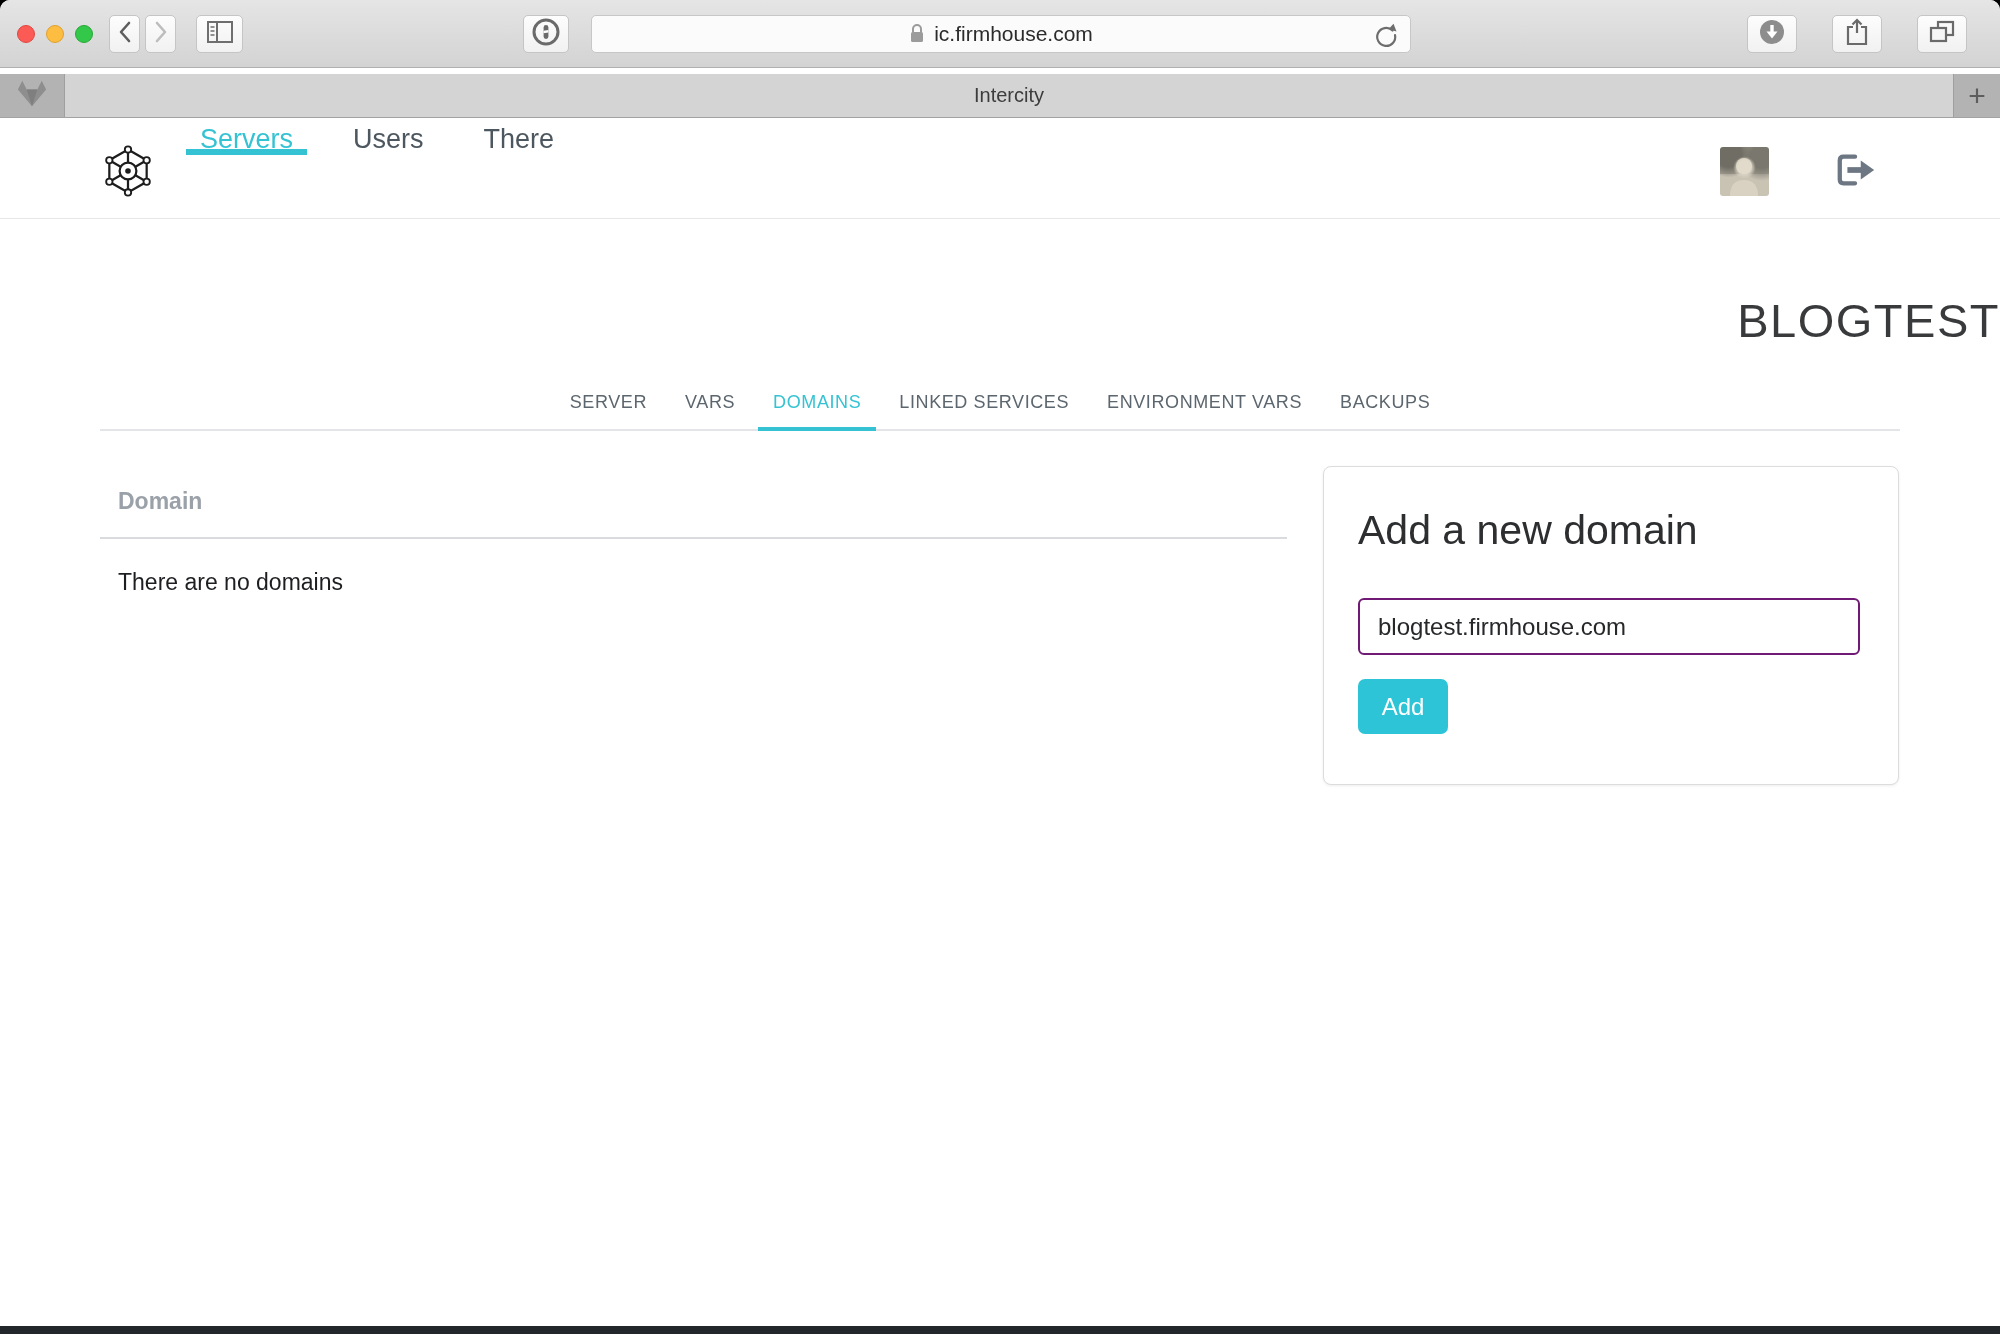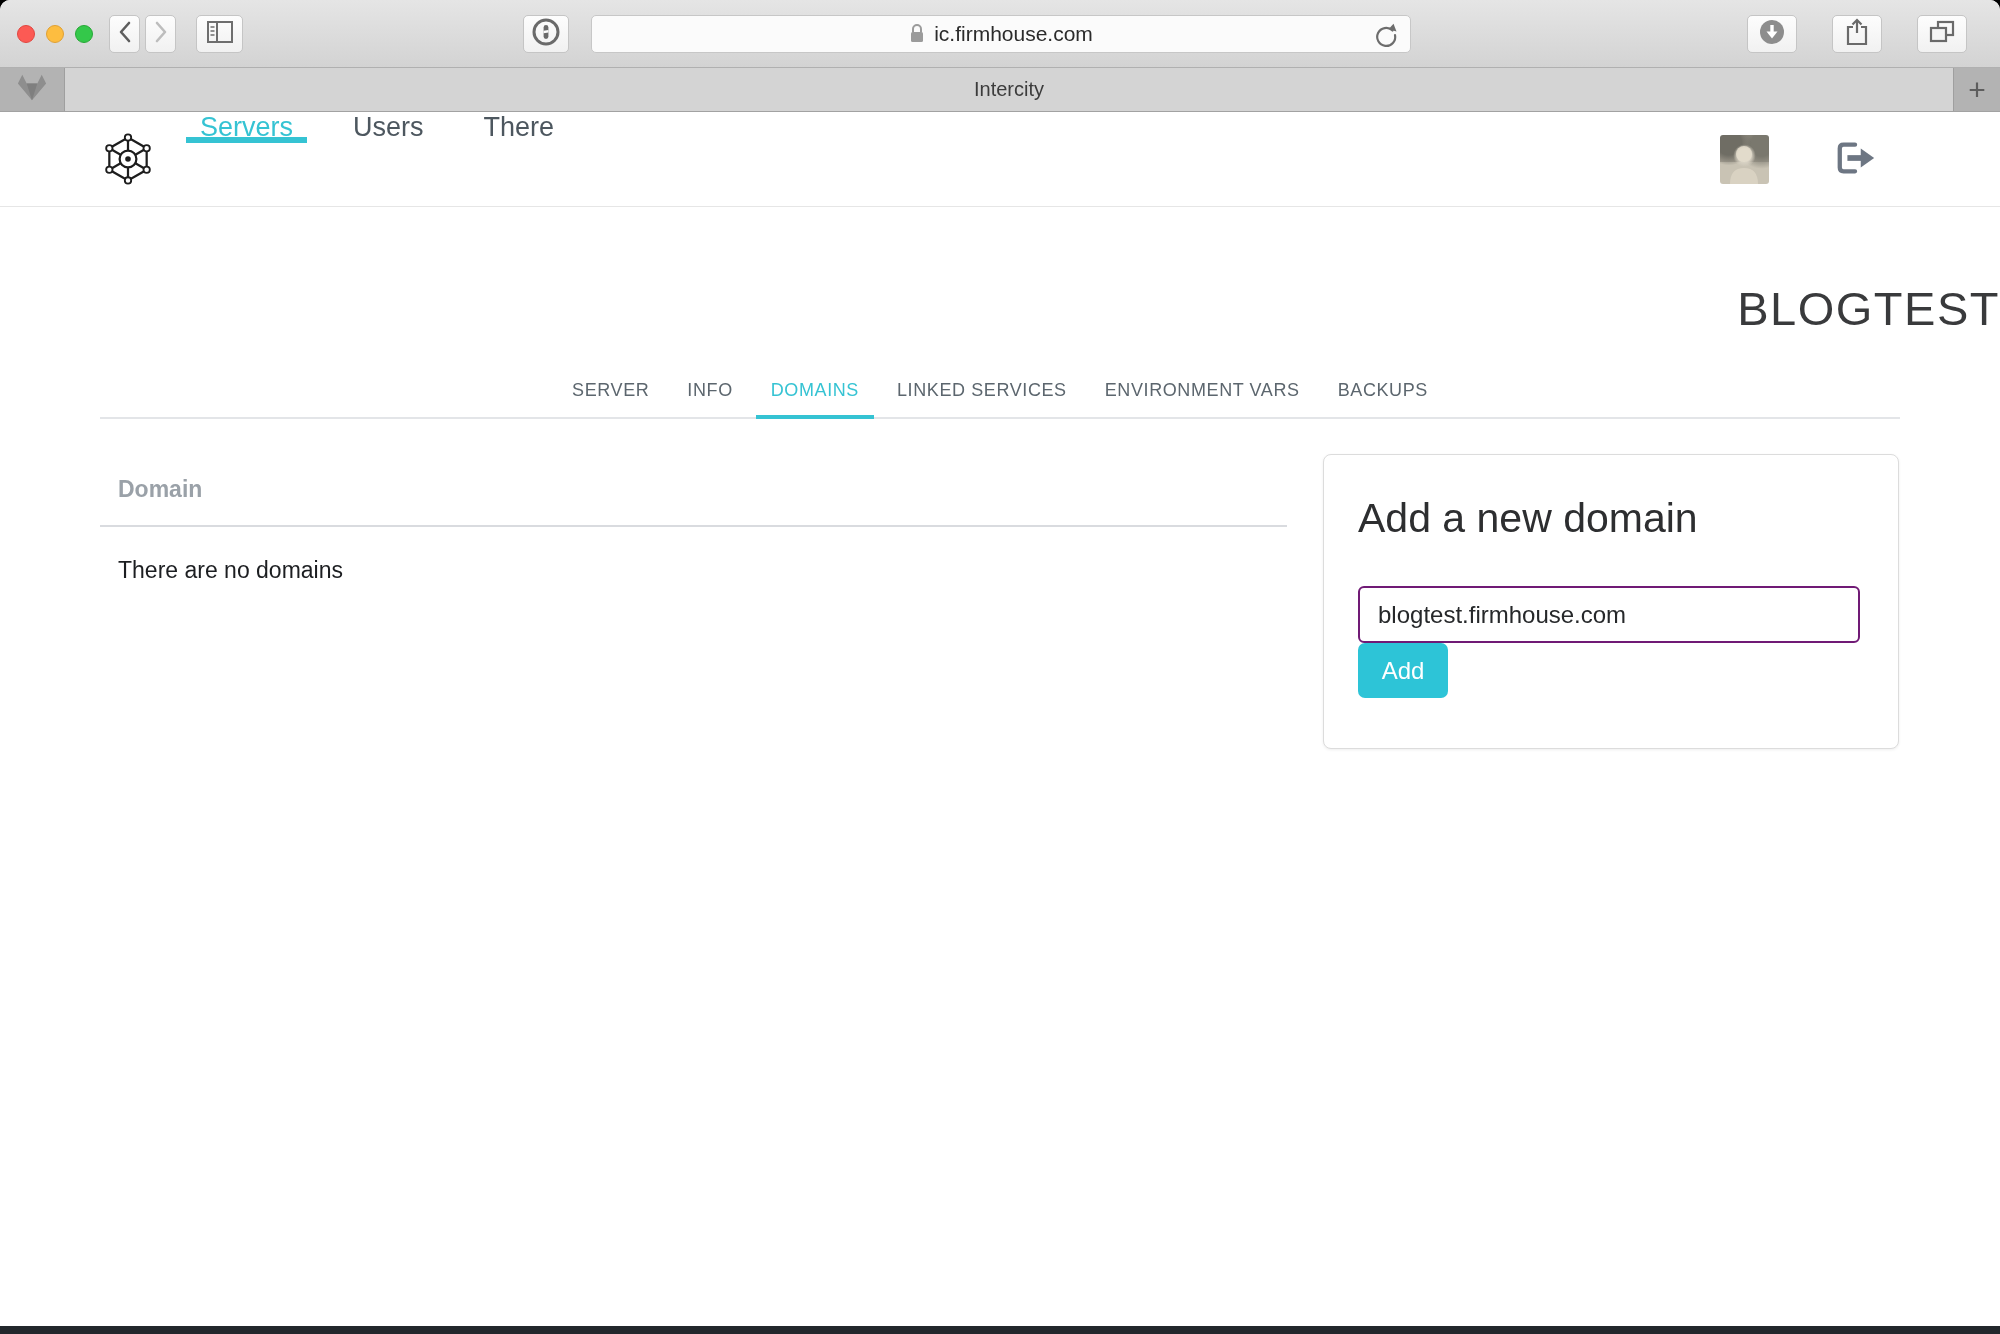--- a/index.html
+++ b/index.html
@@ -1,21 +1,21 @@
 <!DOCTYPE html>
 <html><head>
 <meta charset="utf-8">
 <style>
   * { margin:0; padding:0; box-sizing:border-box; }
   html,body { background:#000; }
   body { font-family:"Liberation Sans","DejaVu Sans",sans-serif; }
   .window {
     width:2000px; height:1334px; margin:0 auto; position:relative;
     border-radius:10px 10px 0 0; overflow:hidden; background:#fff;
-    display:flex; flex-direction:column;
+    display:flex; flex-direction:column;gap:6px;
   }
 
   
   .toolbar {
     height:68px; flex:0 0 68px;
     background:linear-gradient(#e5e5e5,#d3d3d3);
     border-bottom:1px solid #b0b0b0;
     display:flex; align-items:center; padding:0 33px 0 17px;
   }
   .lights { display:flex; gap:11px; align-items:center; }
@@ -104,21 +104,21 @@
     padding:40px 38px 50px 34px;
   }
   .card h2 { font-size:41px; font-weight:300; color:#2d2e30; }
   .card input {
     display:block; width:100%; height:57px; margin-top:44px;
     border:2px solid #701a75; border-radius:6px; outline:none;
     padding:0 18px; font-size:24px; color:#26282a;
     font-family:"Liberation Sans","DejaVu Sans",sans-serif;
   }
   .card .addbtn {
-    width:90px; height:55px;
+    margin-top:24px; width:90px; height:55px;
     background:#2dc4d7; color:#fff; border:none; border-radius:7px;
     font-size:24px; cursor:pointer;
     font-family:"Liberation Sans","DejaVu Sans",sans-serif;
   }
   .bottomedge { flex:0 0 8px; background:#22272c; }
 </style>
 </head>
 <body>
 
 <div class="window">
@@ -278,21 +278,21 @@
             <polygon points="27,8 41,18 27,28" fill="#6d7683"></polygon>
           </svg>
         </span>
       </button>
     </header>
 
     <h1 class="pagetitle">BLOGTEST</h1>
 
     <div class="pagetabs">
       <span class="ptab">SERVER</span>
-      <span class="ptab">INFO</span>
+      <span class="ptab">VARS</span>
       <span class="ptab active">DOMAINS</span>
       <span class="ptab">LINKED SERVICES</span>
       <span class="ptab">ENVIRONMENT VARS</span>
       <span class="ptab">BACKUPS</span>
     </div>
 
     <div class="content">
       <section class="domains">
         <h3>Domain</h3>
         <div class="rule"></div>

